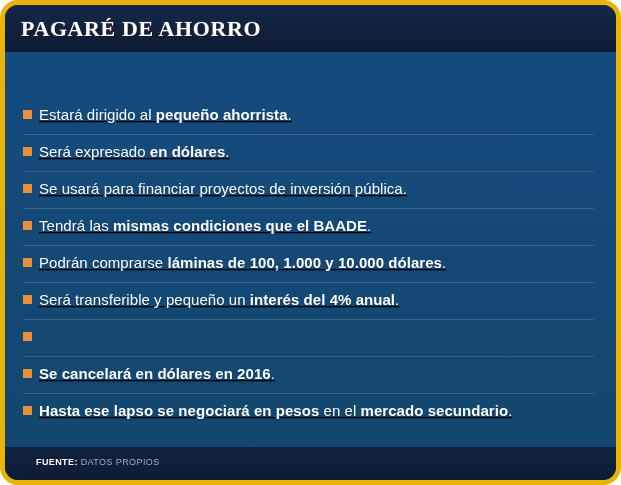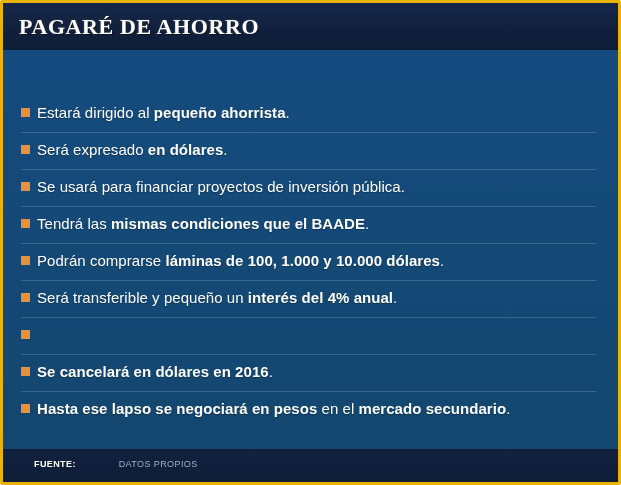--- a/index.html
+++ b/index.html
@@ -12,24 +12,24 @@
     height: 485px;
     overflow: hidden;
     font-family: "Liberation Sans", sans-serif;
   }
 
   .infographic {
     position: relative;
     width: 621px;
     height: 485px;
     box-sizing: border-box;
-    border-radius: 2px;
+    border-radius: 18px;
     overflow: hidden;
     background: #144a7c;
-    border: 3px solid #eab308;
+    border: 5px solid #eab308;
   }
 
   
   .header {
     position: absolute;
     top: 0; left: 0;
     width: 100%;
     height: 47px;
     background: linear-gradient(to bottom, #16284a 0%, #101f3b 60%, #0e1c36 100%);
     box-sizing: border-box;
@@ -86,20 +86,21 @@
     list-style: none;
   }
 
   .bullet-item {
     position: relative;
     padding: 0 0 0 16px;
     margin: 0;
     min-height: 22px;
     display: flex;
     align-items: flex-start;
+    text-decoration: underline;
   }
 
   .bullet-marker {
     position: absolute;
     left: 0;
     top: 5px;
     width: 9px;
     height: 9px;
     background: #e8913a;
     display: block;
@@ -144,21 +145,20 @@
     white-space: nowrap;
   }
   .footer-source-label {
     color: #ffffff;
     font-weight: bold;
     margin-left: 15px;
   }
   .footer-source-value {
     color: #9fb0c4;
     font-weight: normal;
-    margin-left: 40px;
   }
   .footer-brand {
     position: absolute;
     right: 18px;
     top: 8px;
     font-family: "Liberation Serif", "DejaVu Serif", serif;
     font-style: italic;
     font-weight: bold;
     font-size: 14px;
     color: #e0a040;

